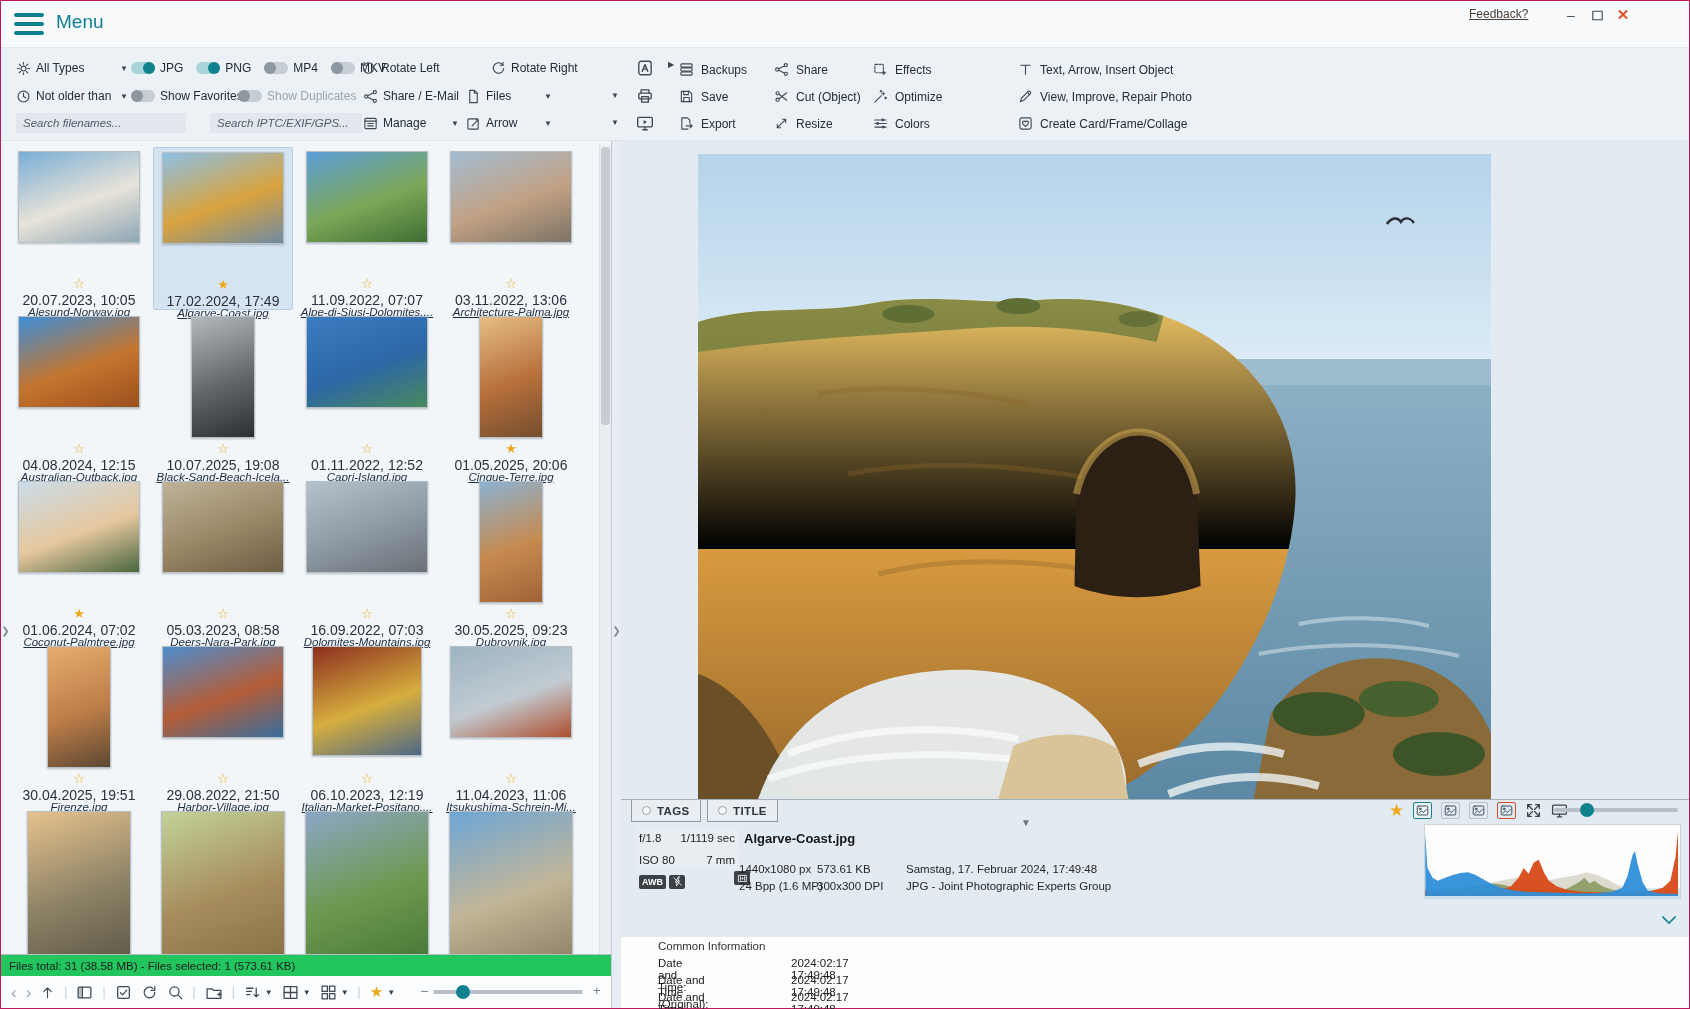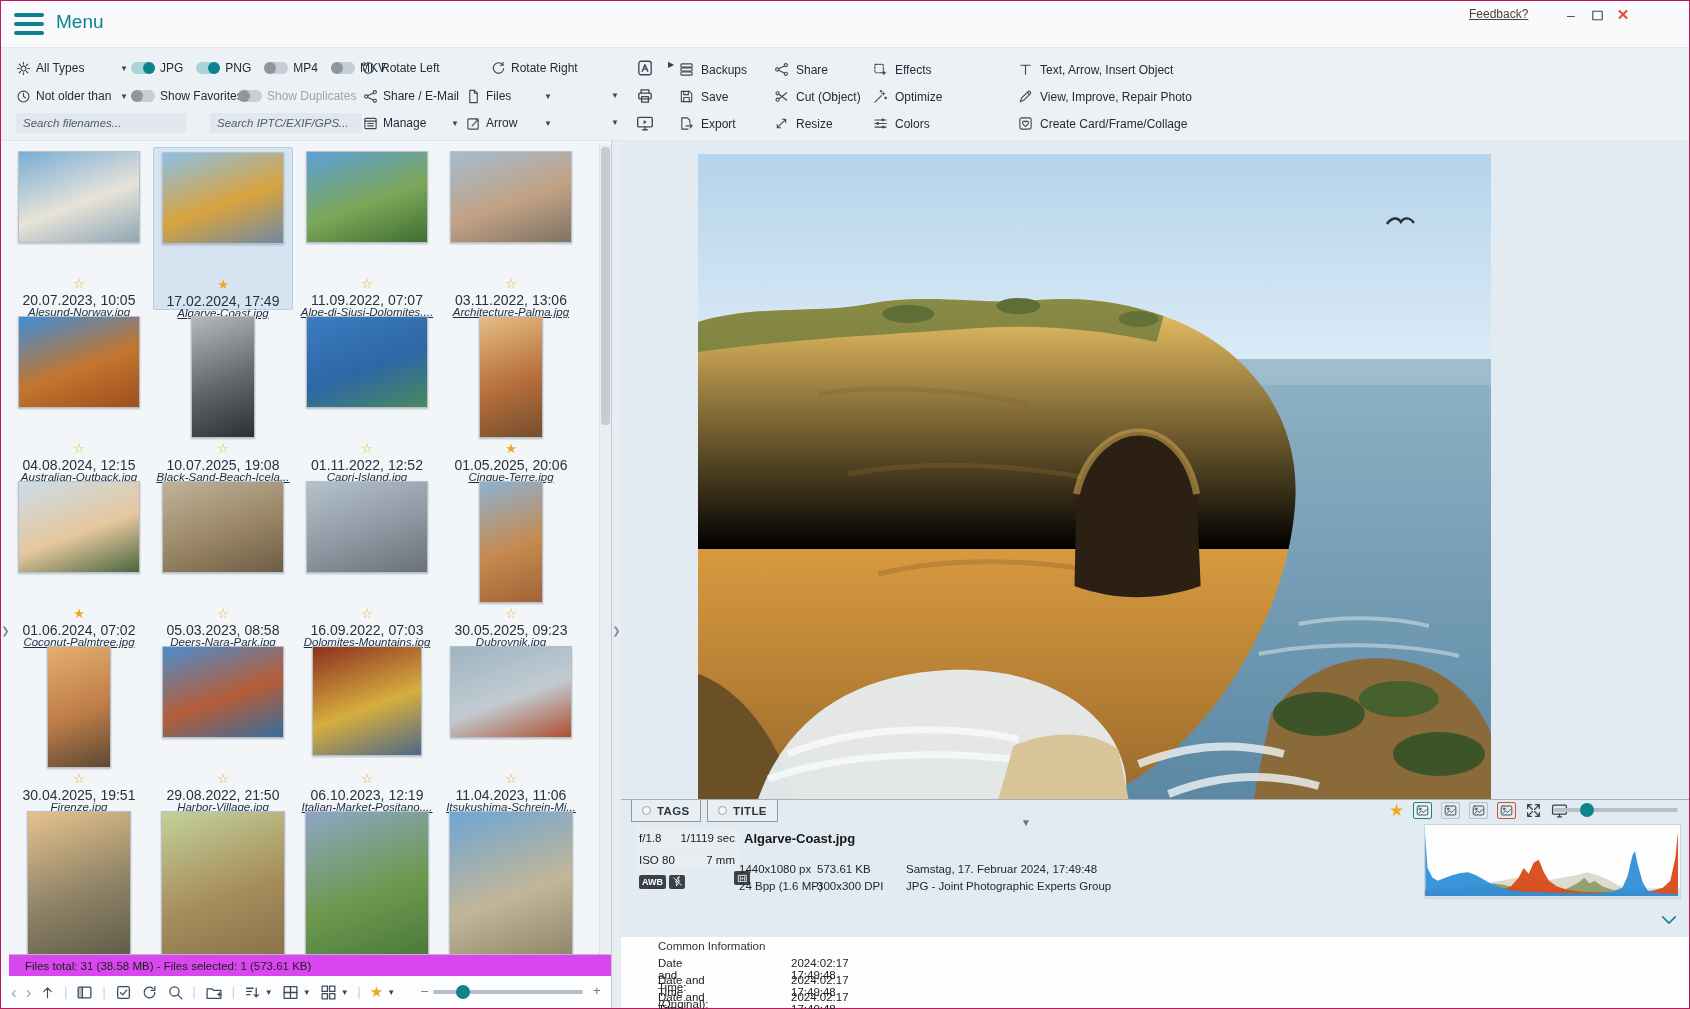--- a/index.html
+++ b/index.html
@@ -50,21 +50,21 @@
 .t-landscape{width:122px;height:92px}
 .t-portrait{width:64px;height:122px}
 .t-square{width:110px;height:110px}
 .t-tall{width:124px;height:152px}
 .t-tallp{width:104px;height:152px}
 .tstar{height:15px;font-size:13px;line-height:13px;color:#eba81e}
 .tdate{font-size:14px;color:#27313a;height:14px}
 .tname{font-size:11.5px;font-style:italic;text-decoration:underline;color:#1b2c3f;height:15px}
 .vscroll{position:absolute;right:0;top:4px;width:12px;height:811px;background:#ebeef1;border-left:1px solid #dce1e5}
 .vthumb{position:absolute;left:1px;top:2px;width:9px;height:278px;background:#c6cc d1;background:#c6ccd1;border-radius:4px}
-.statusbar{position:absolute;left:8px;right:0;bottom:32px;height:22px;background:#d946ef;border-top:1px solid #b4bcc3;font-size:11.5px;color:#1d1d1d;display:flex;align-items:center;padding-left:16px}
+.statusbar{position:absolute;left:0;right:0;bottom:32px;height:22px;background:#22c55e;border-top:1px solid #b4bcc3;font-size:11.5px;color:#1d1d1d;display:flex;align-items:center;padding-left:8px}
 .btool{position:absolute;left:0;right:0;bottom:0;height:32px;background:#fcfdfe;display:flex;align-items:center;gap:9px;padding-left:10px;font-size:12px}
 .bt-g{font-size:17px;color:#9aa5ae;line-height:17px}
 .bt-up{color:#3d4a55}
 .bt-sep{color:#c6cdd3}
 .bt-caret{font-size:8px;color:#3a4550;margin-left:-5px}
 .bt-star{color:#eba81e;font-size:15px}
 .bz-minus,.bz-plus{position:absolute;color:#707c86;font-size:13px}
 .bz-minus{left:420px;top:7px}.bz-plus{left:592px;top:7px}
 .bz-track{position:absolute;left:432px;top:14px;width:150px;height:4px;border-radius:2px;background:#b8bfc6}
 .bz-knob{position:absolute;left:-7px;top:-5px;width:14px;height:14px;border-radius:50%;background:#0f828e}

